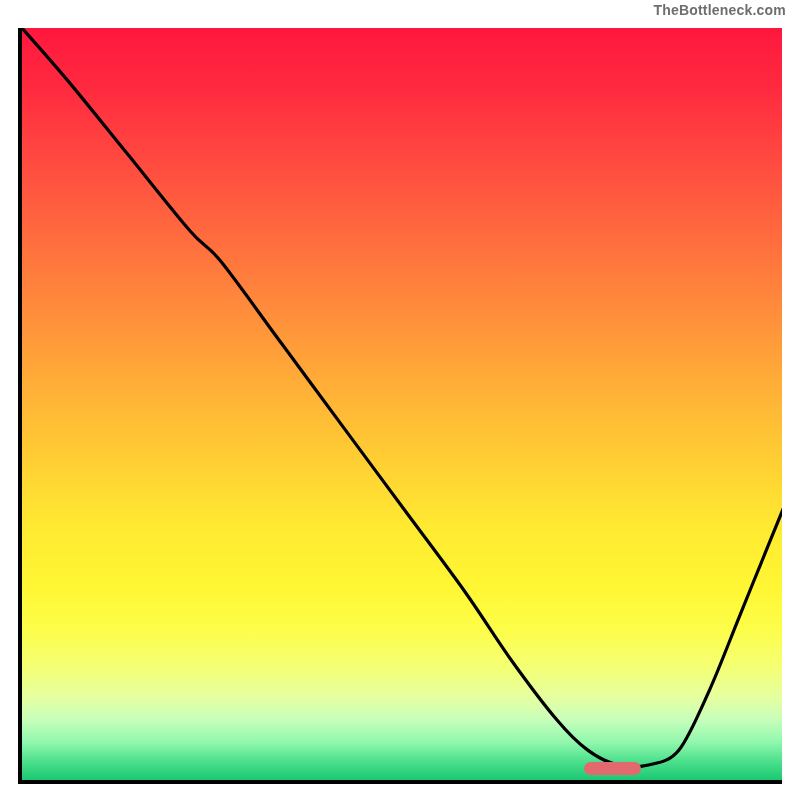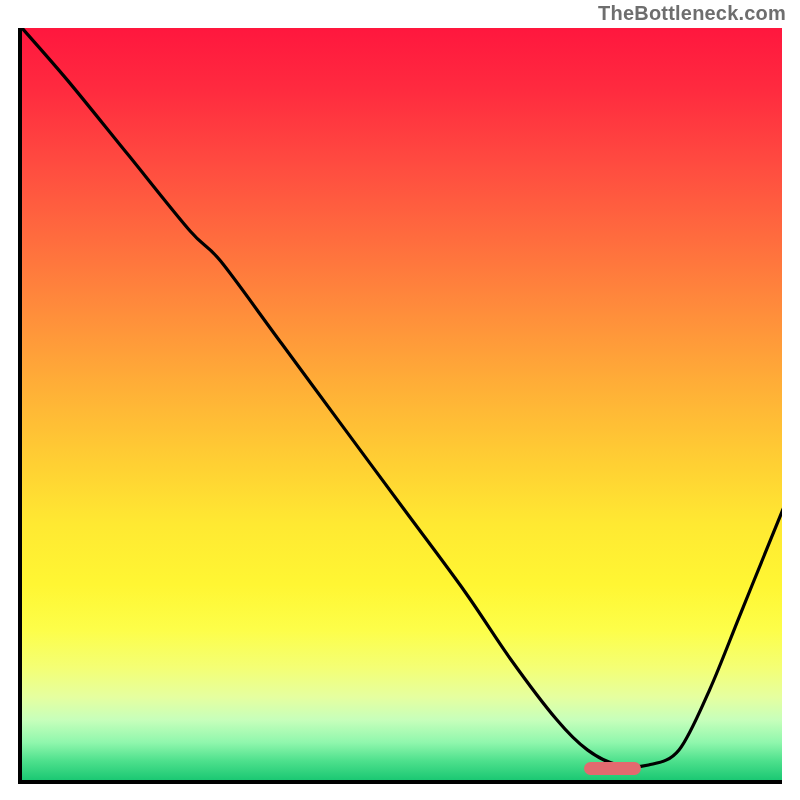--- a/index.html
+++ b/index.html
@@ -12,21 +12,21 @@
   }
   .stage {
     position: relative;
     width: 800px;
     height: 800px;
   }
   .watermark {
     position: absolute;
     top: 2px;
     right: 14px;
-    font-size: 20px;
+    font-size: 14px;
     font-weight: 600;
     color: #6e6e6e;
     letter-spacing: 0.2px;
   }
   .plot-frame {
     position: absolute;
     left: 18px;
     top: 28px;
     width: 764px;
     height: 756px;

